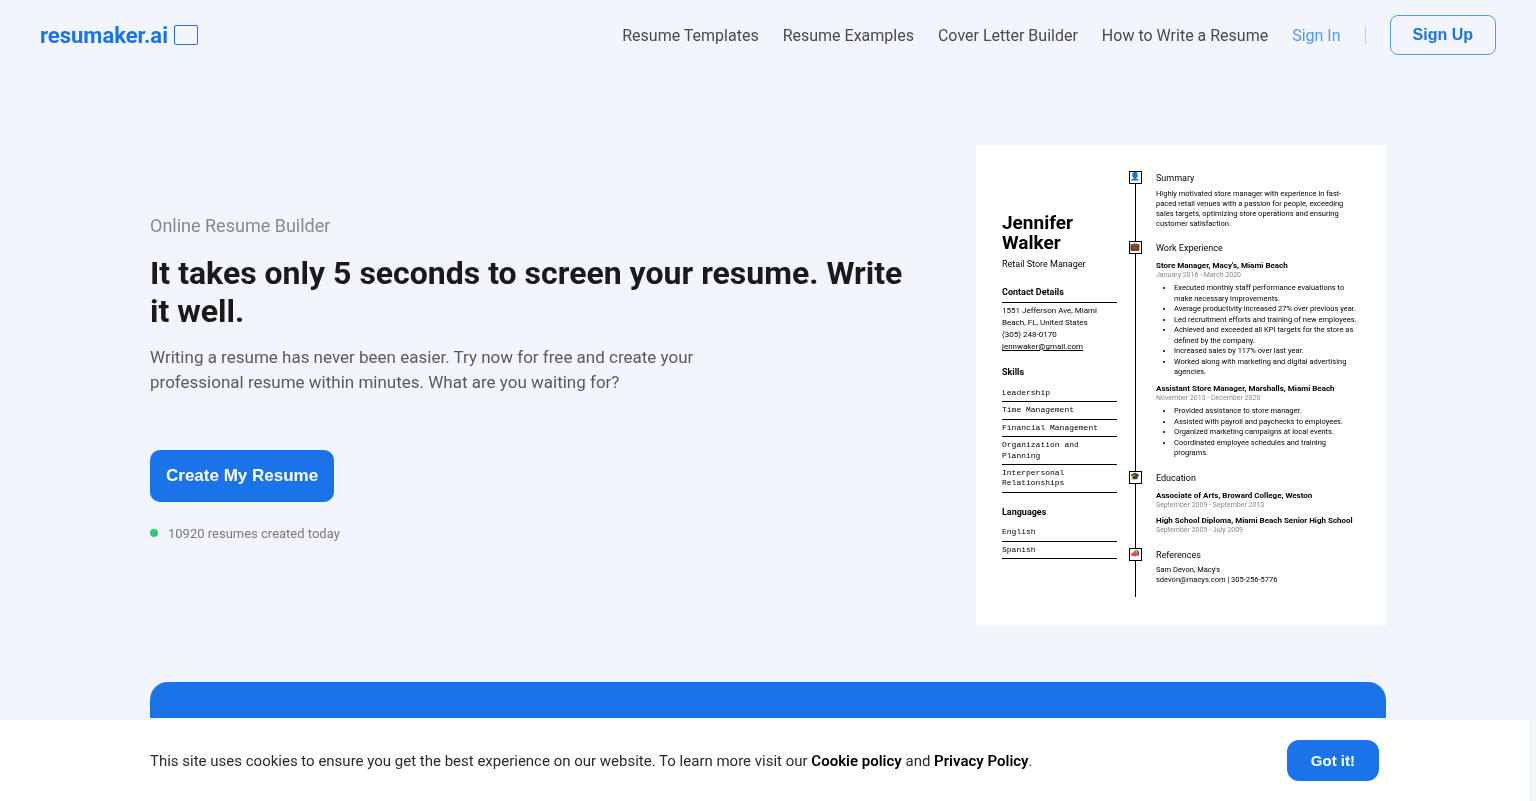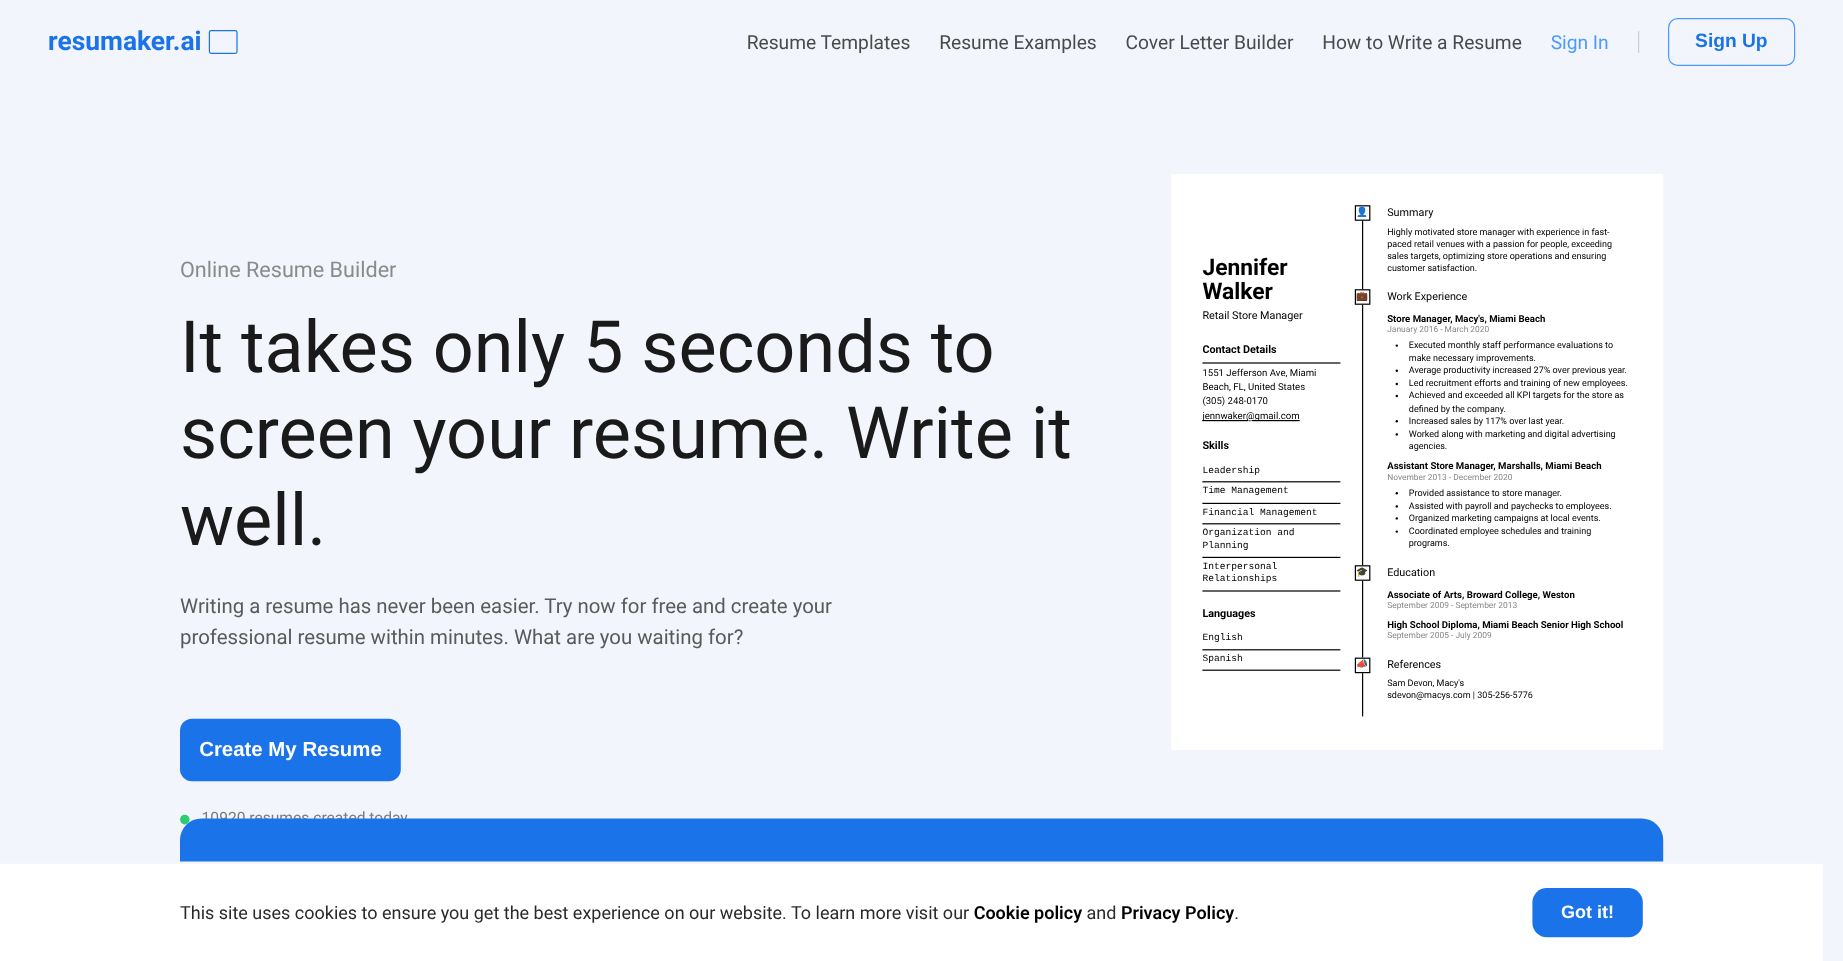--- a/index.html
+++ b/index.html
@@ -73,25 +73,25 @@
 .hero-left {
   flex: 1;
   padding-top: 70px;
 }
 .eyebrow {
   color: #8a8a8a;
   font-size: 18px;
   margin-bottom: 18px;
 }
 .headline {
-  font-size: 60px;
-  font-weight: 400;
+  font-size: 32px;
+  font-weight: 700;
   color: #1a1a1a;
   line-height: 1.2;
-  margin-bottom: 24px;
+  margin-bottom: 14px;
 }
 .subtext {
   color: #5a5a5a;
   font-size: 17px;
   line-height: 1.5;
   margin-bottom: 54px;
   max-width: 560px;
 }
 .cta-btn {
   background: #1a73e8;
@@ -171,21 +171,21 @@
   right: 150px;
   top: 682px;
   height: 36px;
   background: #1a73e8;
   border-radius: 18px 18px 0 0;
 }
 .cookie-bar {
   position: absolute;
   bottom: 0;
   left: 0;
-  right: 17px;
+  right: 7px;
   background: #fff;
   display: flex;
   align-items: center;
   padding: 0 150px;
   height: 82px;
   font-size: 15px;
   color: #2a2a2a;
   border-top: 1px solid rgba(0,0,0,0.03);
 }
 .cookie-text { flex: 1; }

